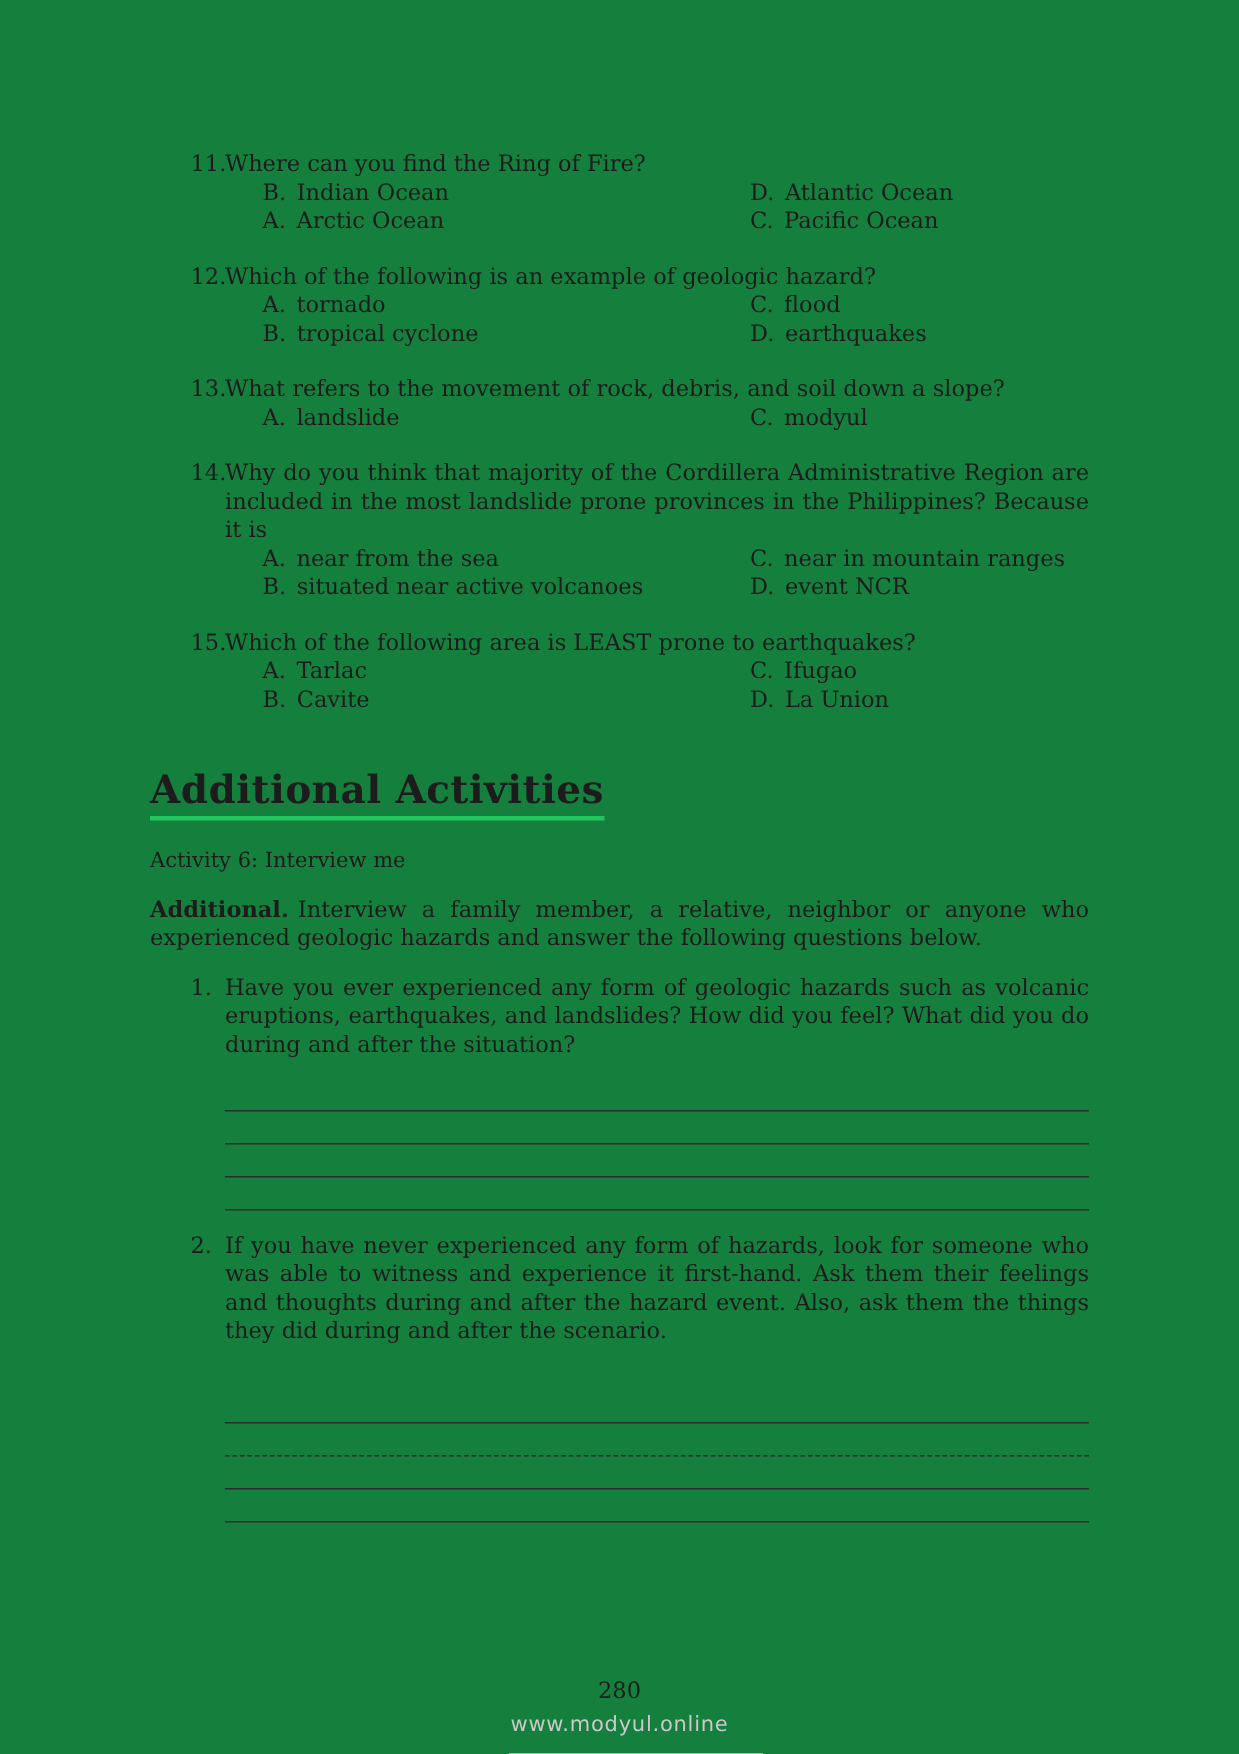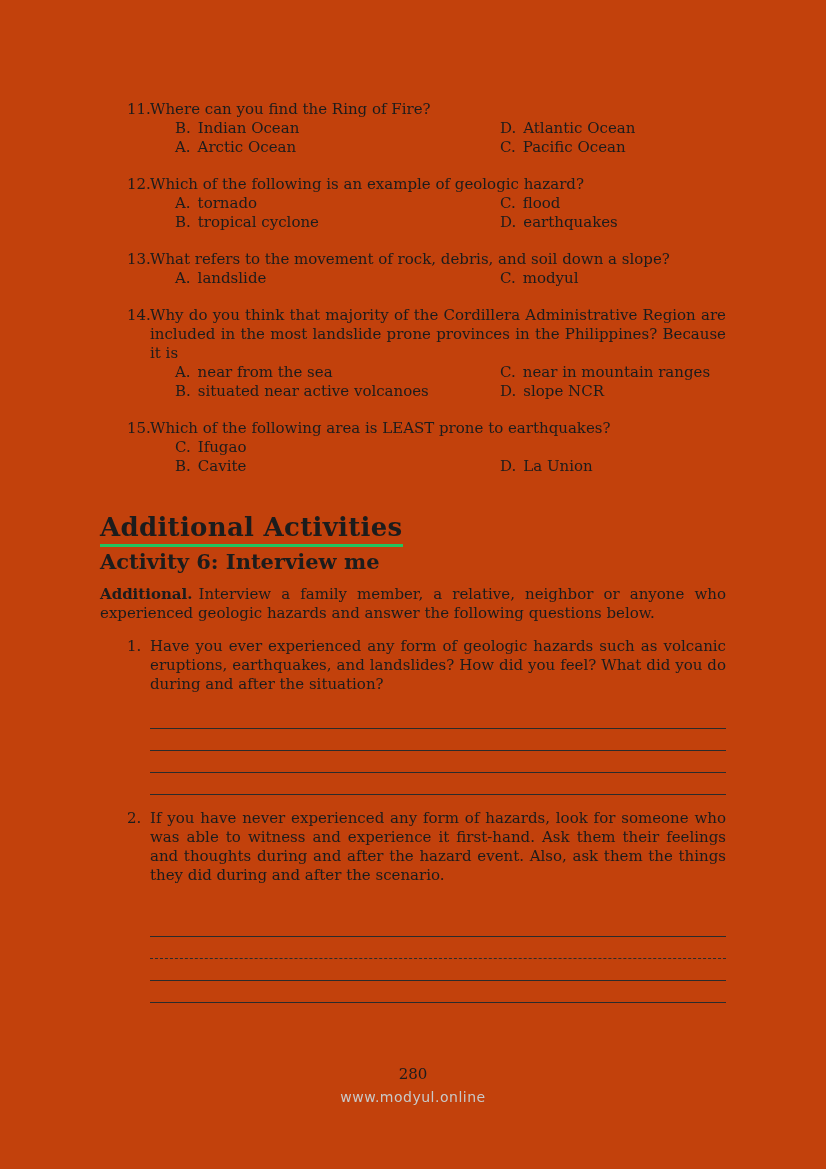--- a/index.html
+++ b/index.html
@@ -1,20 +1,20 @@
 <!DOCTYPE html>
 <html><head>
 <meta charset="utf-8">
 <style>
   html, body { margin: 0; padding: 0; background: #ffffff; }
   .page {
     position: relative;
     width: 826px;
     height: 1169px;
-    background: #c2410c;
+    background: #15803d;
     font-family: "DejaVu Serif", "Liberation Serif", serif;
     font-size: 15px;
     line-height: 19px;
     color: #1c1c1c;
     overflow: hidden;
     box-sizing: border-box;
   }
   .content { padding-top: 100px; }
 
   
@@ -36,24 +36,24 @@
     line-height: 30px;
     font-weight: bold;
     letter-spacing: 0.3px;
   }
   .section-heading .underline {
     display: inline-block;
     border-bottom: 3px solid #22c55e;
     padding-bottom: 2px;
   }
   .activity-heading {
-    margin: 4px 0 0 100px;
-    font-size: 21px;
+    margin: 16px 0 0 100px;
+    font-size: 14px;
     line-height: 22px;
-    font-weight: bold;
+    font-weight: normal;
   }
 
   
   .directions {
     margin: 12px 100px 0 100px;
     text-align: justify;
   }
   .directions .dir-label { font-weight: bold; margin-right: 6px; }
 
   
@@ -68,21 +68,21 @@
   .blanks.gap-large { margin-top: 30px; }
   .blank-line {
     height: 21px;
     border-bottom: 1px solid #2b2b2b;
   }
   .blank-line.dashed { border-bottom-style: dashed; }
 
   
   .footer {
     position: absolute;
-    top: 1065px;
+    top: 1118px;
     left: 0;
     width: 100%;
     text-align: center;
   }
   .page-number { font-size: 15px; color: #1c1c1c; }
   .watermark {
     margin-top: 4px;
     font-family: "DejaVu Sans", "Liberation Sans", sans-serif;
     font-size: 14px;
     letter-spacing: 0.5px;
@@ -149,32 +149,33 @@
           <span class="q-num">14.</span>
           <span class="q-text">Why do you think that majority of the Cordillera Administrative Region are included in the most landslide prone provinces in the Philippines? Because it is</span>
         </div>
         <div class="options">
           <div class="opt-row">
             <div class="opt left-col"><span class="opt-label">A.</span><span>near from the sea</span></div>
             <div class="opt"><span class="opt-label">C.</span><span>near in mountain ranges</span></div>
           </div>
           <div class="opt-row">
             <div class="opt left-col"><span class="opt-label">B.</span><span>situated near active volcanoes</span></div>
-            <div class="opt"><span class="opt-label">D.</span><span>slope NCR</span></div>
+            <div class="opt"><span class="opt-label">D.</span><span>event NCR</span></div>
           </div>
         </div>
       </div>
 
       <div class="question">
         <div class="q-head">
           <span class="q-num">15.</span>
           <span class="q-text">Which of the following area is LEAST prone to earthquakes?</span>
         </div>
         <div class="options">
           <div class="opt-row">
+            <div class="opt left-col"><span class="opt-label">A.</span><span>Tarlac</span></div>
             <div class="opt"><span class="opt-label">C.</span><span>Ifugao</span></div>
           </div>
           <div class="opt-row">
             <div class="opt left-col"><span class="opt-label">B.</span><span>Cavite</span></div>
             <div class="opt"><span class="opt-label">D.</span><span>La Union</span></div>
           </div>
         </div>
       </div>
 
     </section>

